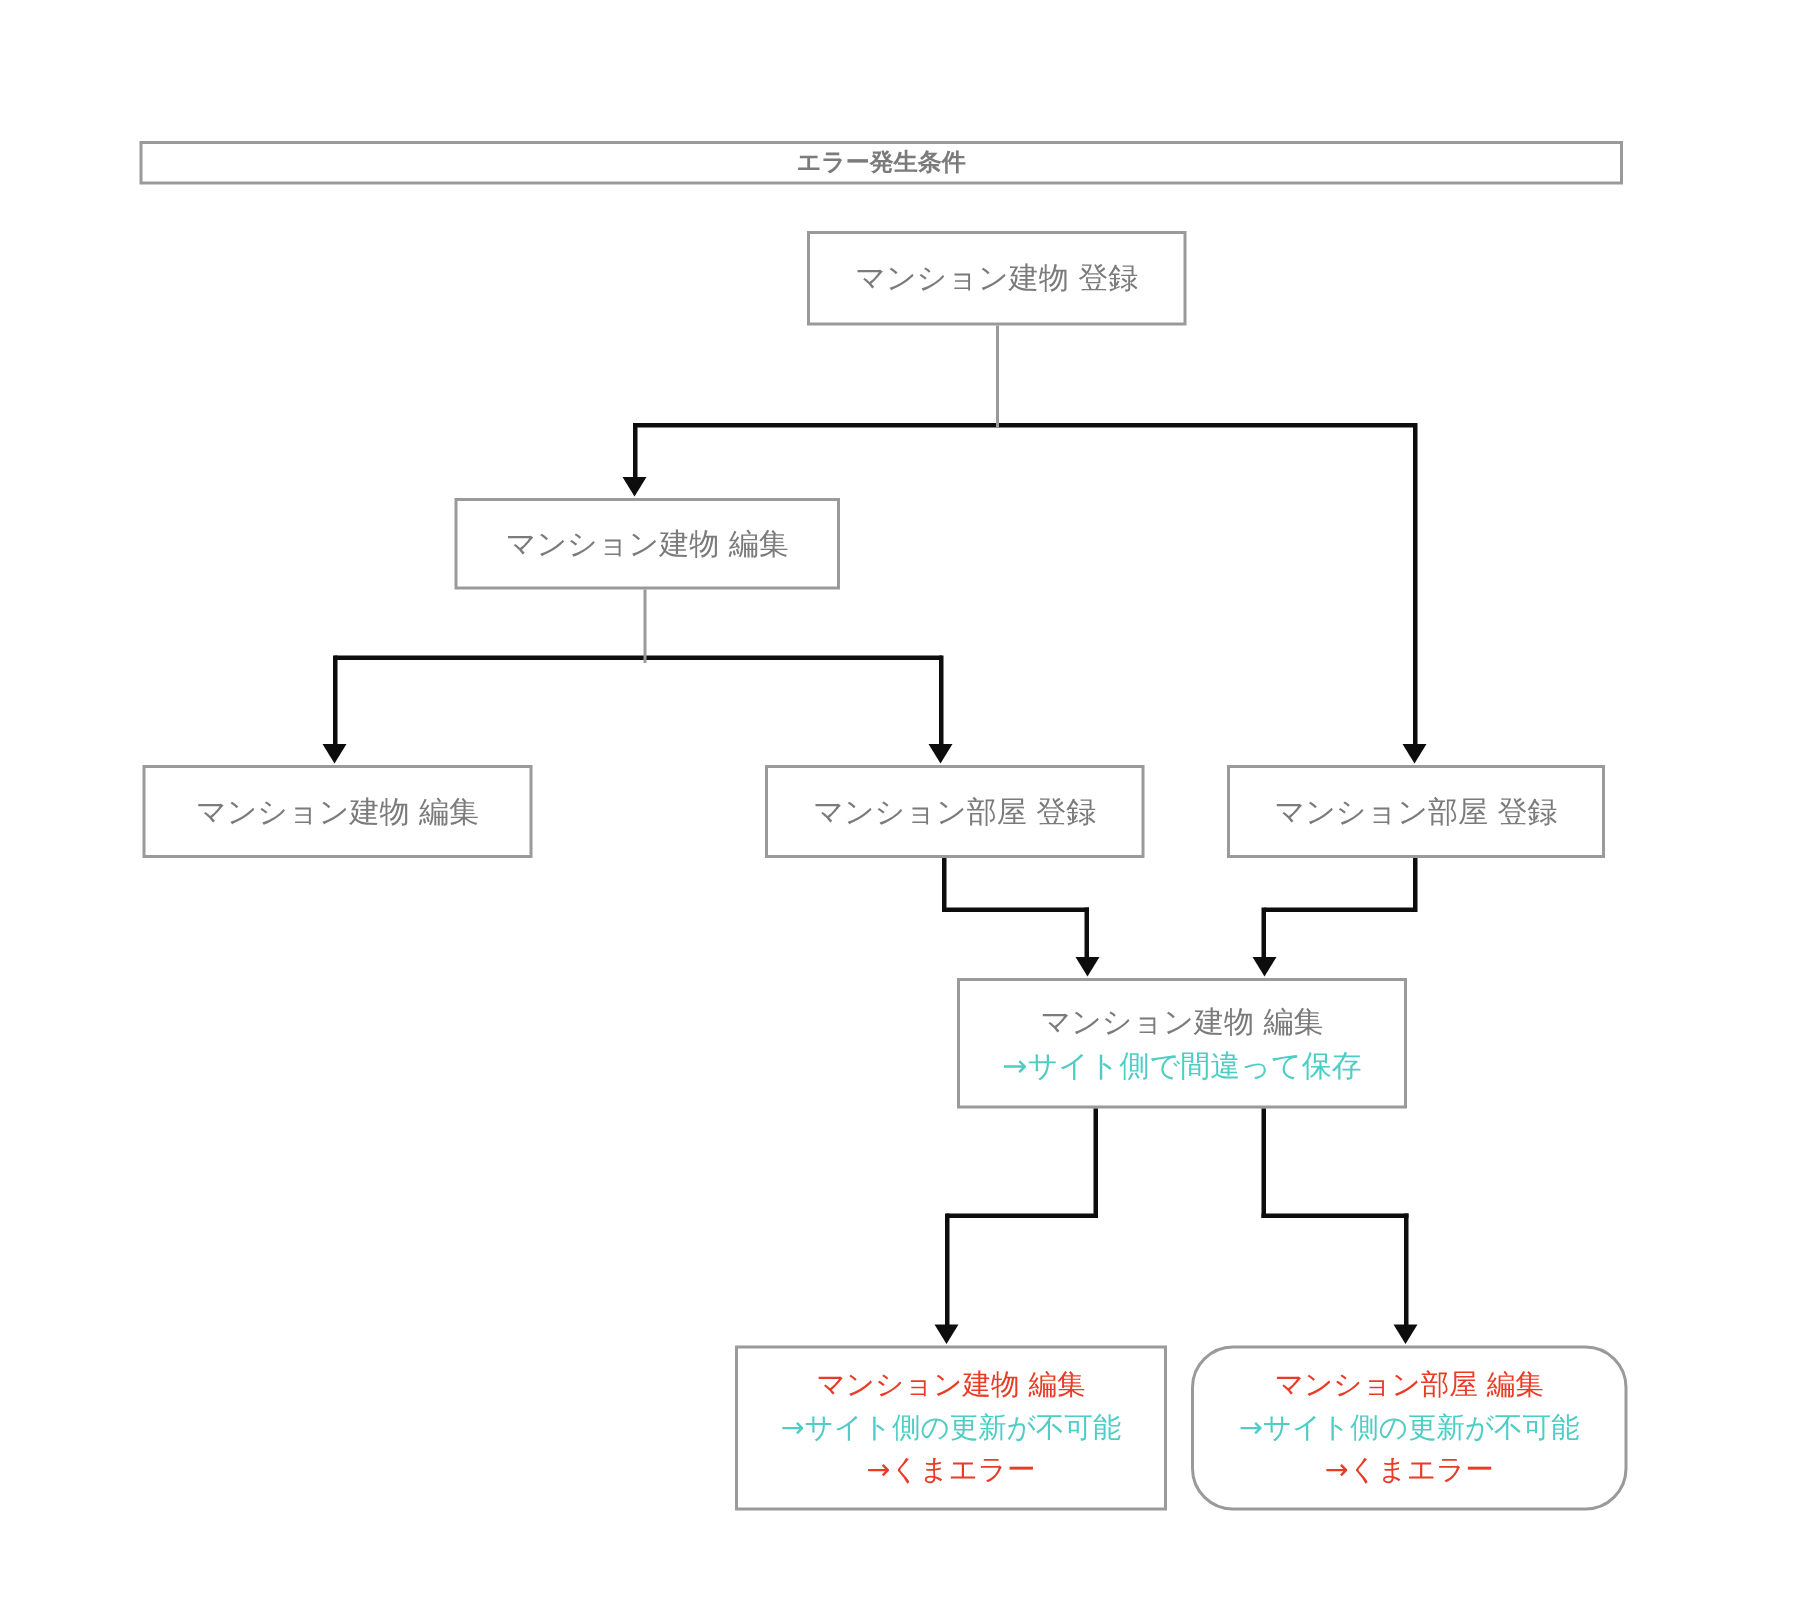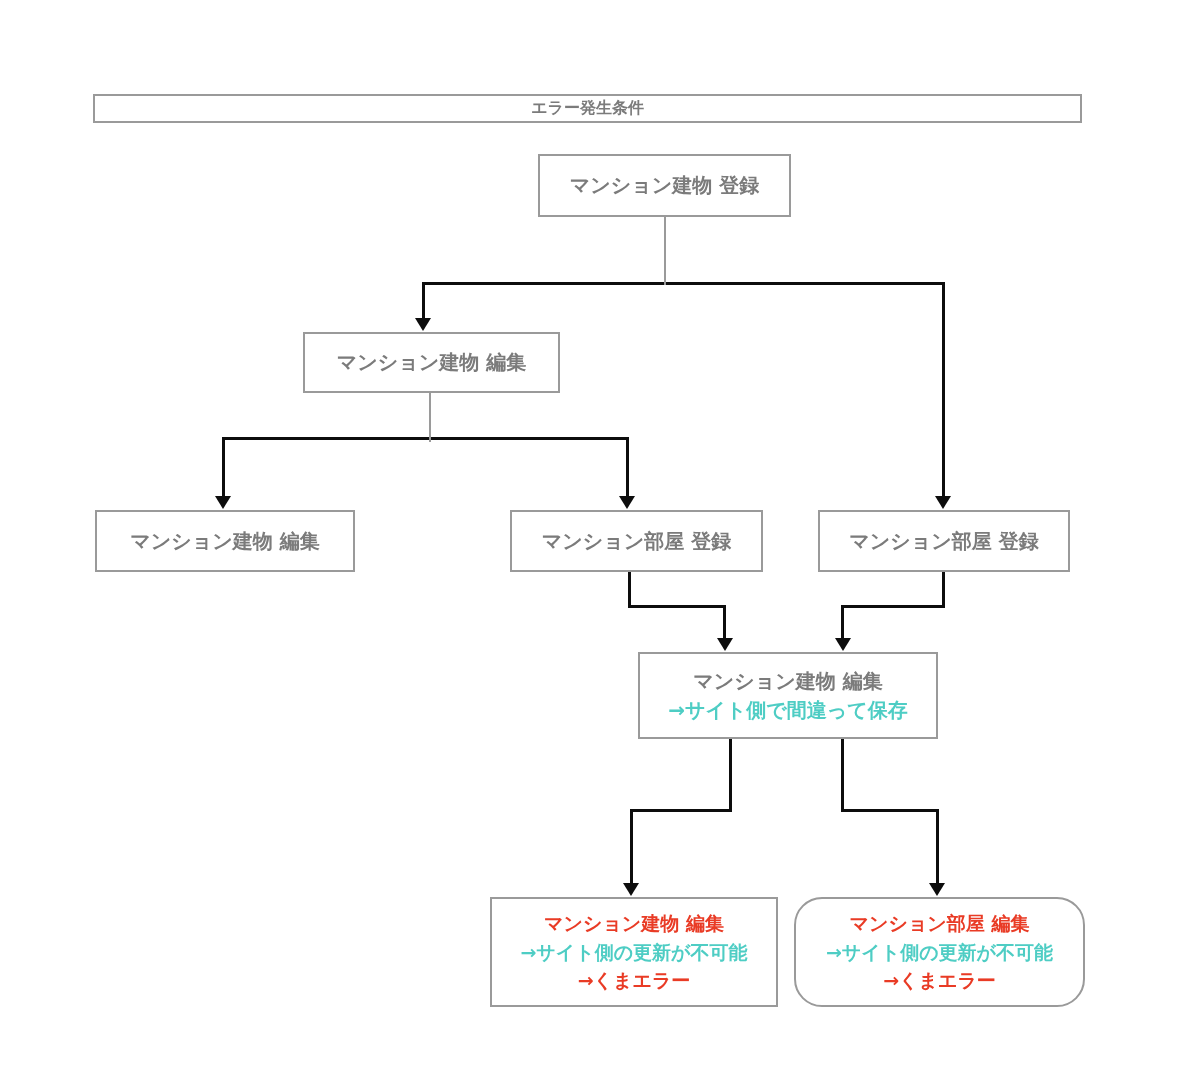--- a/index.html
+++ b/index.html
@@ -18,21 +18,21 @@
   .node {
     position: absolute;
     box-sizing: border-box;
     background: #ffffff;
     border: 2px solid #9a9a9a;
     display: flex;
     flex-direction: column;
     align-items: center;
     justify-content: center;
     text-align: center;
-    font-weight: bold;
+    font-weight: normal;
     color: #7b7b7b;
     font-size: 20px;
     line-height: 1.45;
   }
   .title-box {
     position: absolute;
     left: 93px; top: 65px;
     width: 989px; height: 29px;
     box-sizing: border-box;
     border: 2px solid #9a9a9a;

